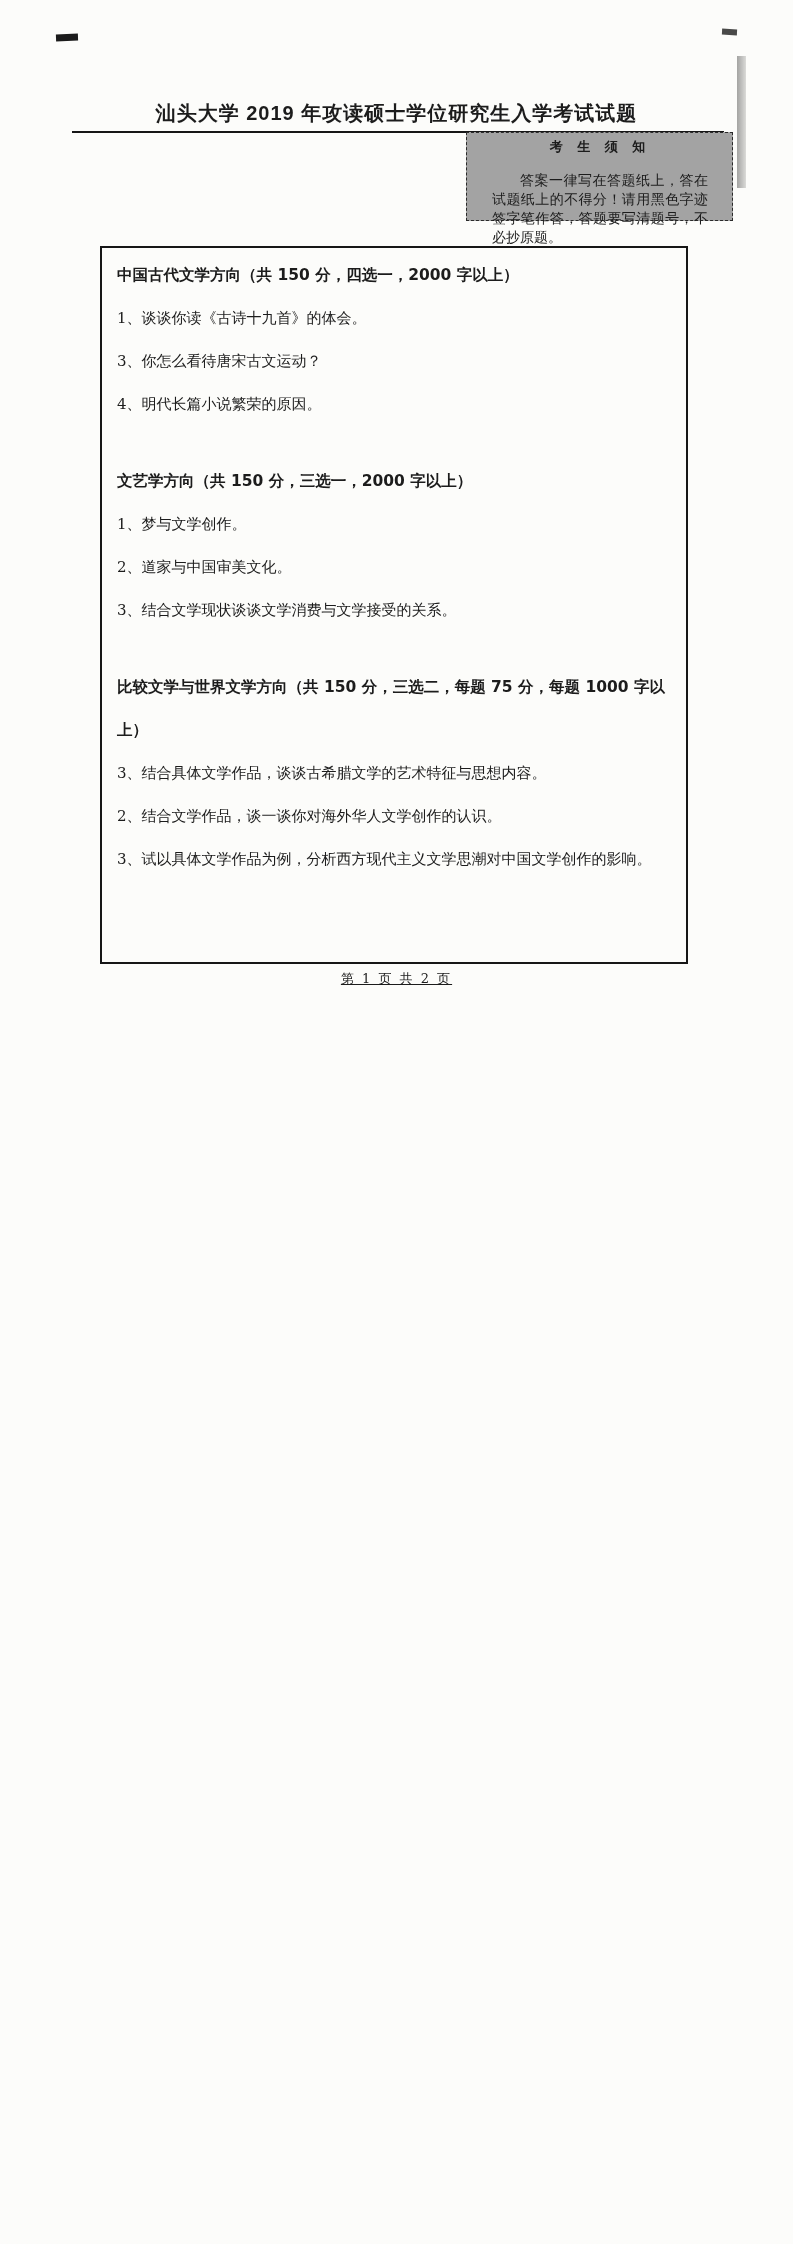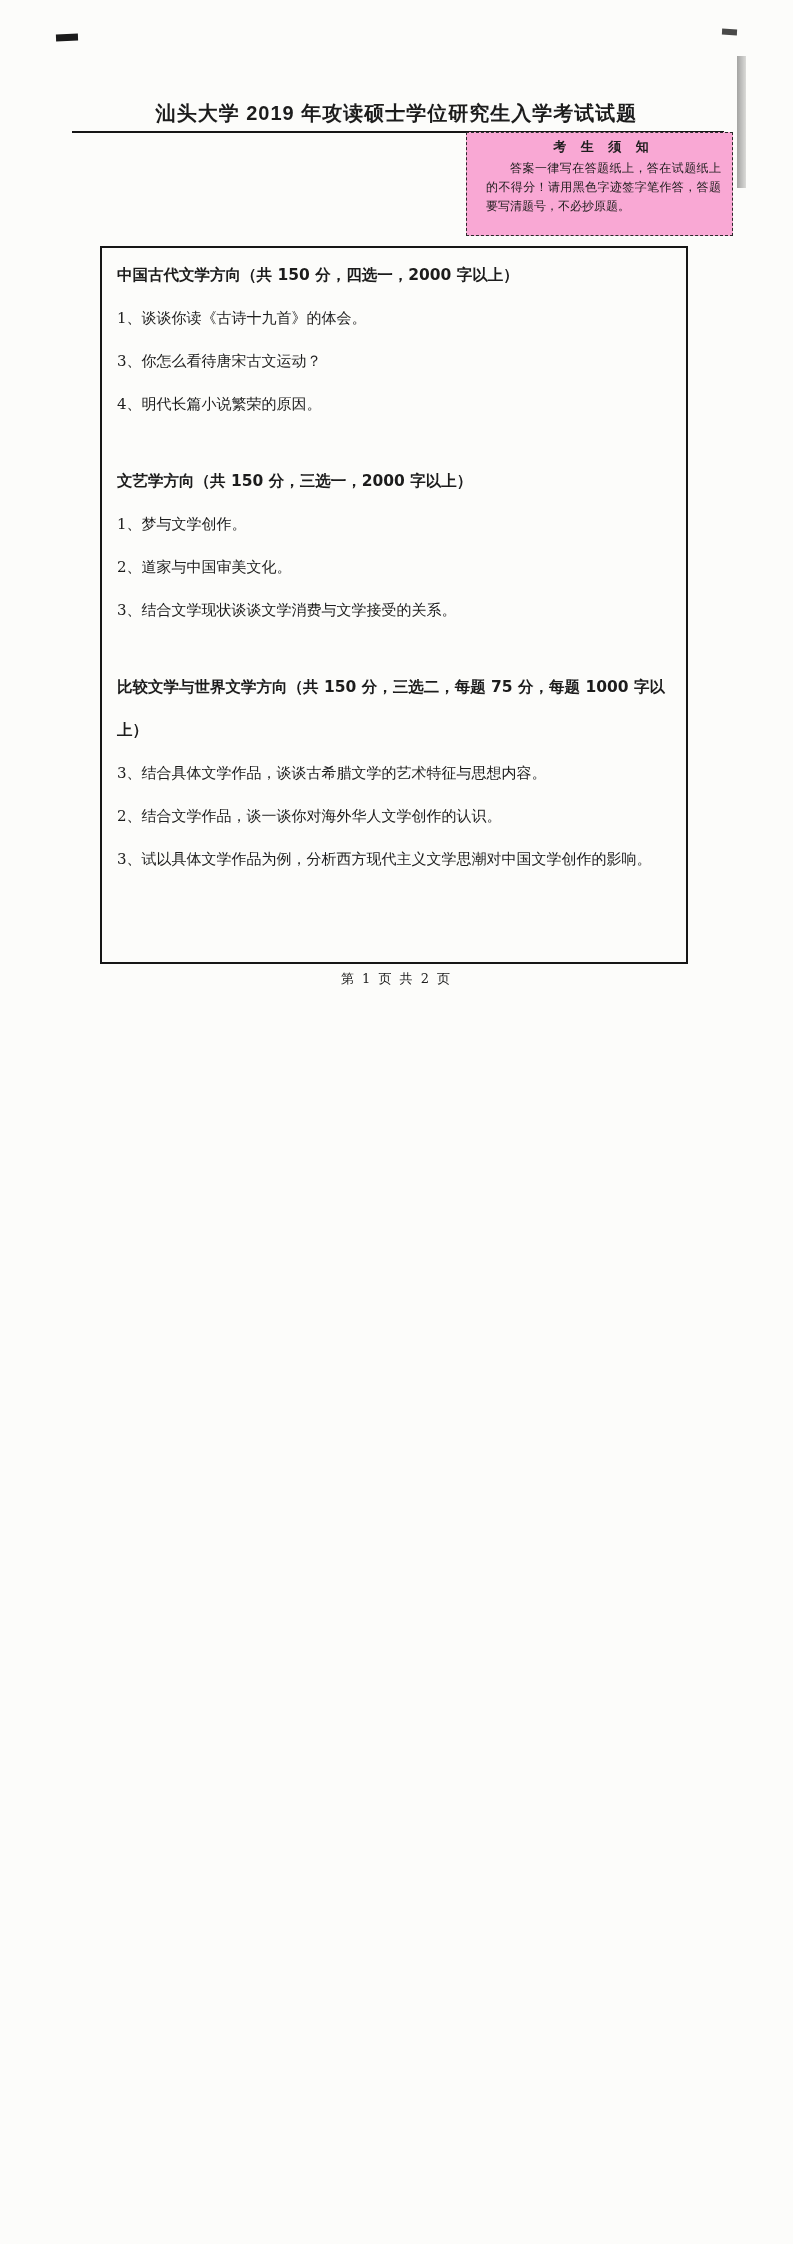--- a/index.html
+++ b/index.html
@@ -36,32 +36,32 @@
   #p1 .exam-title{top:100px;}
   .title-rule{
     position:absolute;left:72px;width:652px;height:2px;
     background:#161616;top:131px;
   }
   .meta{
     position:absolute;left:110px;top:143px;
     font-size:14px;line-height:28px;
   }
   .notice{
-    position:absolute;left:466px;top:132px;width:267px;height:104px;
+    position:absolute;left:466px;top:132px;width:267px;height:89px;
     border:1px dashed #2a2a2a;
-    background:#f9a8d4;
+    background:#a3a3a3;
     box-sizing:border-box;
-    padding:5px 9px 0 17px;
+    padding:5px 9px 0 10px;
   }
   .notice-title{
     text-align:center;font-weight:700;font-size:13px;
     letter-spacing:5px;margin:0 0 3px 0;
   }
   .notice-body{
-    margin:2px;font-size:12px;line-height:19px;
+    margin:15px;font-size:14px;line-height:19px;
     text-indent:2em;text-align:justify;
   }
   .qbox{
     position:absolute;left:100px;width:588px;
     border:2px solid #161616;
     box-sizing:border-box;
     background:#fcfcfa;
     padding:6px 16px 0 15px;
   }
   #p1 .qbox{top:246px;height:718px;}
@@ -71,20 +71,21 @@
   }
   .sec-gap{margin-top:34px;}
   .q{
     margin:0;font-size:15px;line-height:43px;
     font-family:"DejaVu Serif", serif;
   }
   .page-footer{
     position:absolute;left:0;width:100%;
     text-align:center;font-size:13px;letter-spacing:2px;
     font-family:"DejaVu Serif", serif;
+    text-decoration:underline;
   }
   #p1 .page-footer{top:970px;}
 </style>
 </head>
 <body>
 
 <div class="canvas">
 
   <div class="artifact a1"></div>
   <div class="artifact a2"></div>

